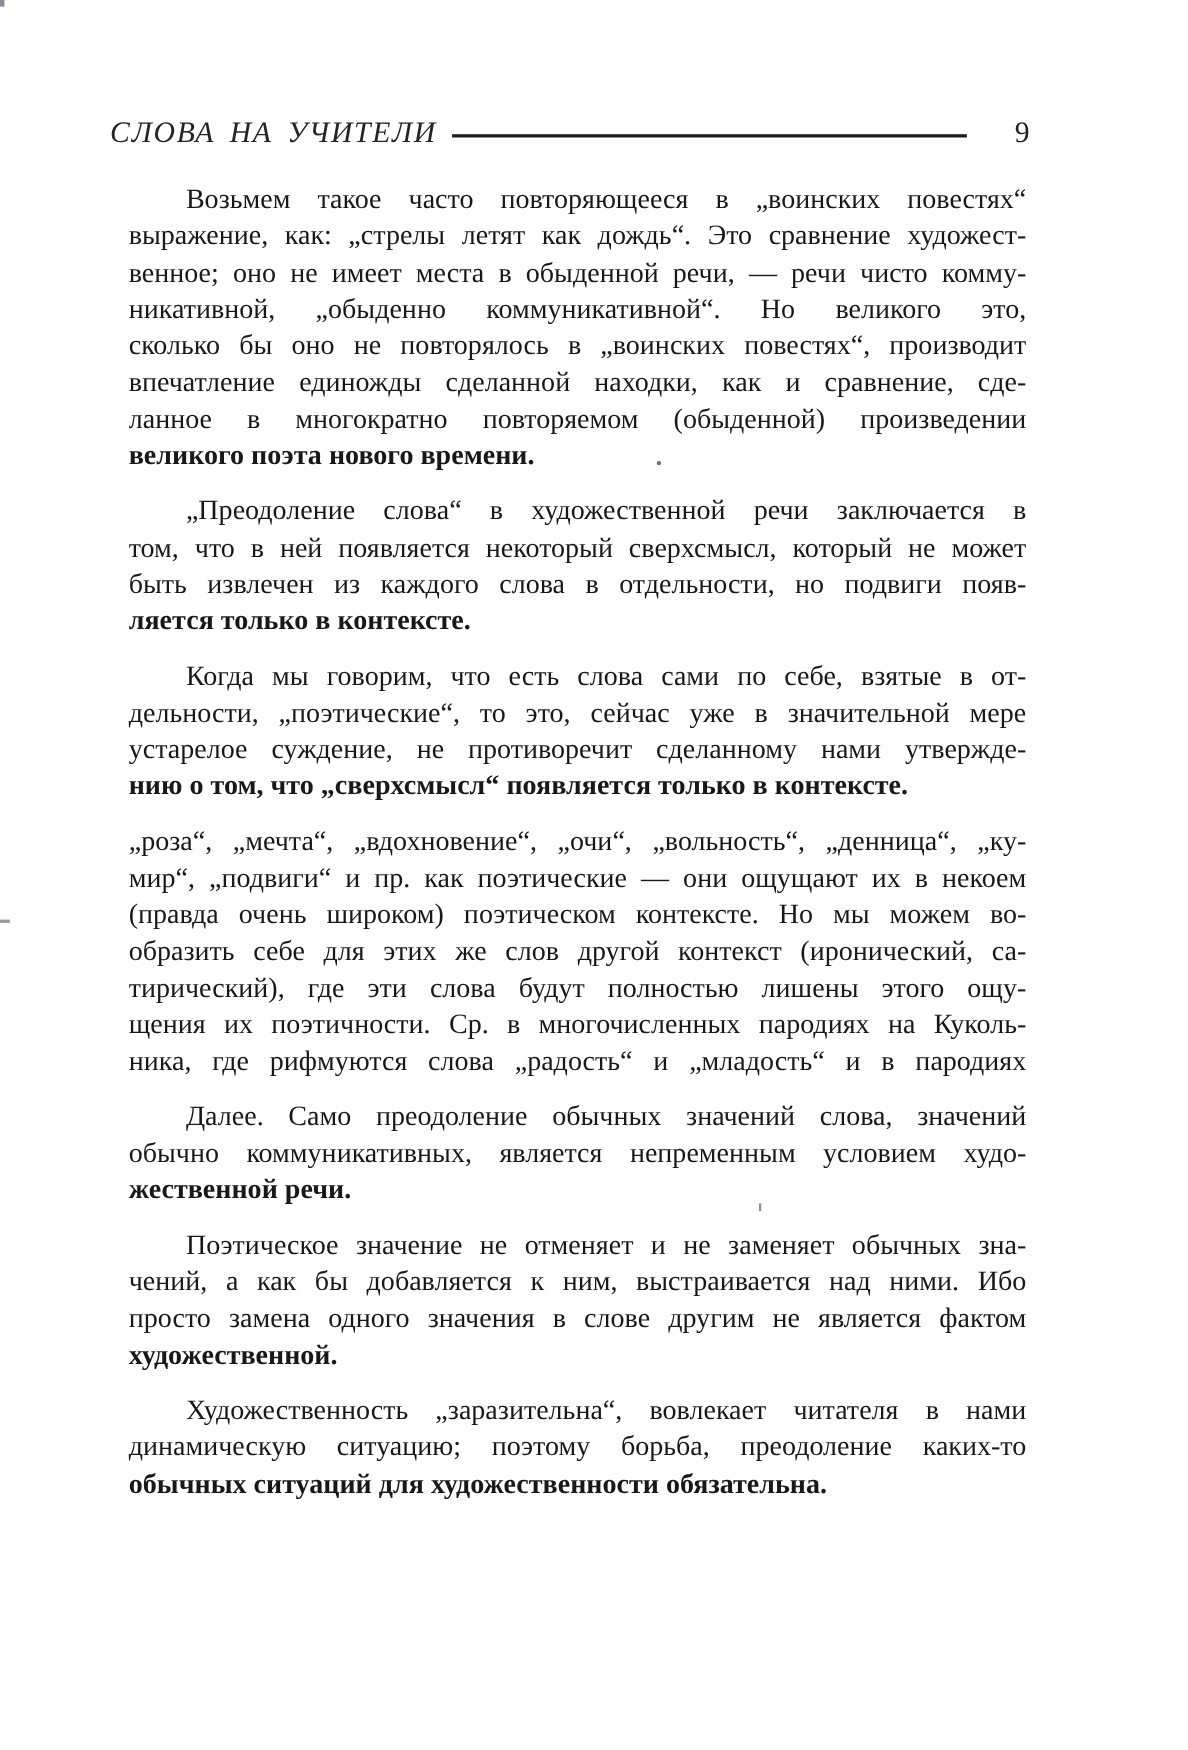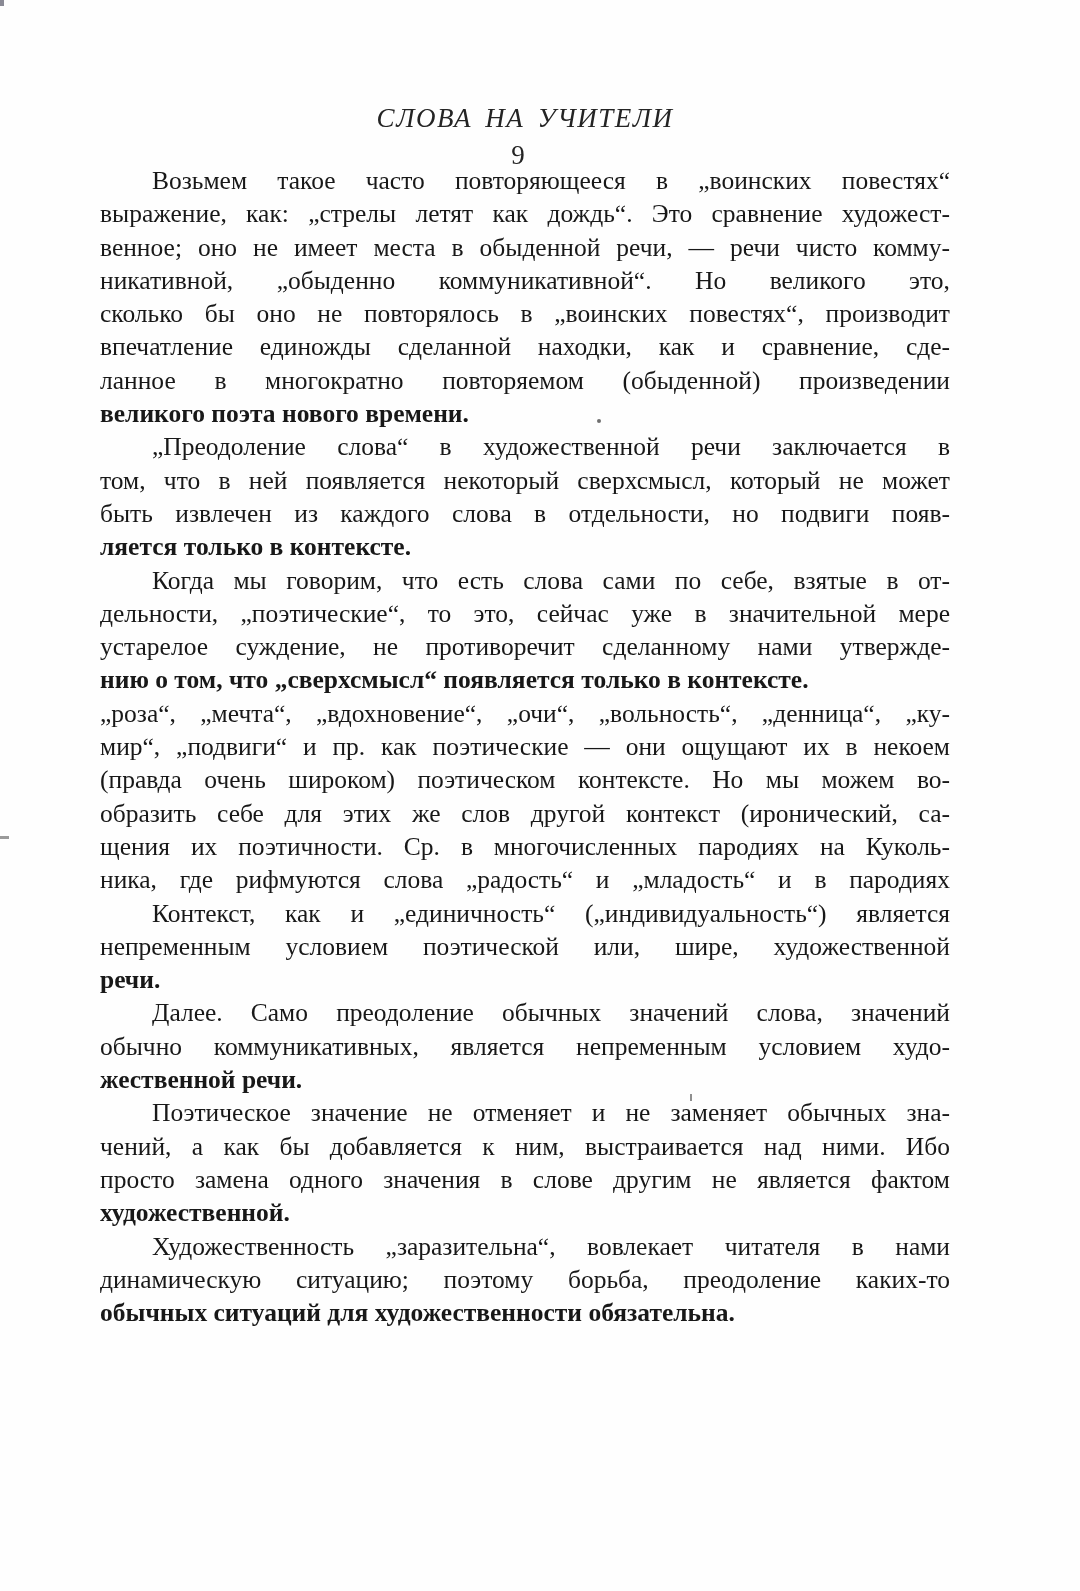--- a/index.html
+++ b/index.html
@@ -24,21 +24,20 @@
   .content {
     position: absolute;
     left: 100px;
     top: 103px;
     width: 850px;
   }
   .running-head {
     display: flex;
     align-items: center;
     height: 34px;
-    flex-direction: column;
   }
   .running-head .title {
     font-style: italic;
     font-size: 27px;
     letter-spacing: 1.5px;
     word-spacing: 5px;
     white-space: nowrap;
     color: #242424;
   }
   .running-head .rule {
@@ -53,21 +52,21 @@
     font-size: 27px;
     color: #242424;
     padding-right: 14px;
   }
   .body-text {
     margin-top: 27px;
     font-size: 25.5px;
     line-height: 33.3px;
     color: #181818;
   }
-  .paragraph { margin: 0; padding: 0; }
+  .paragraph { margin: 17px; padding: 0; }
   .line {
     text-align: justify;
     text-align-last: justify;
     text-justify: inter-word;
     white-space: normal;
     height: 33.3px;
     overflow: visible;
   }
   .line.first { text-indent: 52px; }
   .line.last { text-align-last: left; font-weight: bold; }
@@ -115,27 +114,23 @@
           <div class="line first">Когда мы говорим, что есть слова сами по себе, взятые в от-</div>
           <div class="line">дельности, „поэтические“, то это, сейчас уже в значительной мере</div>
           <div class="line">устарелое суждение, не противоречит сделанному нами утвержде-</div>
           <div class="line last">нию о том, что „сверхсмысл“ появляется только в контексте.</div>
         </div>
         <div class="paragraph">
           <div class="line">„роза“, „мечта“, „вдохновение“, „очи“, „вольность“, „денница“, „ку-</div>
           <div class="line">мир“, „подвиги“ и пр. как поэтические — они ощущают их в некоем</div>
           <div class="line">(правда очень широком) поэтическом контексте. Но мы можем во-</div>
           <div class="line">образить себе для этих же слов другой контекст (иронический, са-</div>
+          <div class="line">тирический), где эти слова будут полностью лишены этого ощу-</div>
           <div class="line">щения их поэтичности. Ср. в многочисленных пародиях на Куколь-</div>
           <div class="line">ника, где рифмуются слова „радость“ и „младость“ и в пародиях</div>
-        </div>
-        <div class="paragraph">
-          <div class="line first">Контекст, как и „единичность“ („индивидуальность“) является</div>
-          <div class="line">непременным условием поэтической или, шире, художественной</div>
-          <div class="line last">речи.</div>
         </div>
         <div class="paragraph">
           <div class="line first">Далее. Само преодоление обычных значений слова, значений</div>
           <div class="line">обычно коммуникативных, является непременным условием худо-</div>
           <div class="line last">жественной речи.</div>
         </div>
         <div class="paragraph">
           <div class="line first">Поэтическое значение не отменяет и не заменяет обычных зна-</div>
           <div class="line">чений, а как бы добавляется к ним, выстраивается над ними. Ибо</div>
           <div class="line">просто замена одного значения в слове другим не является фактом</div>

